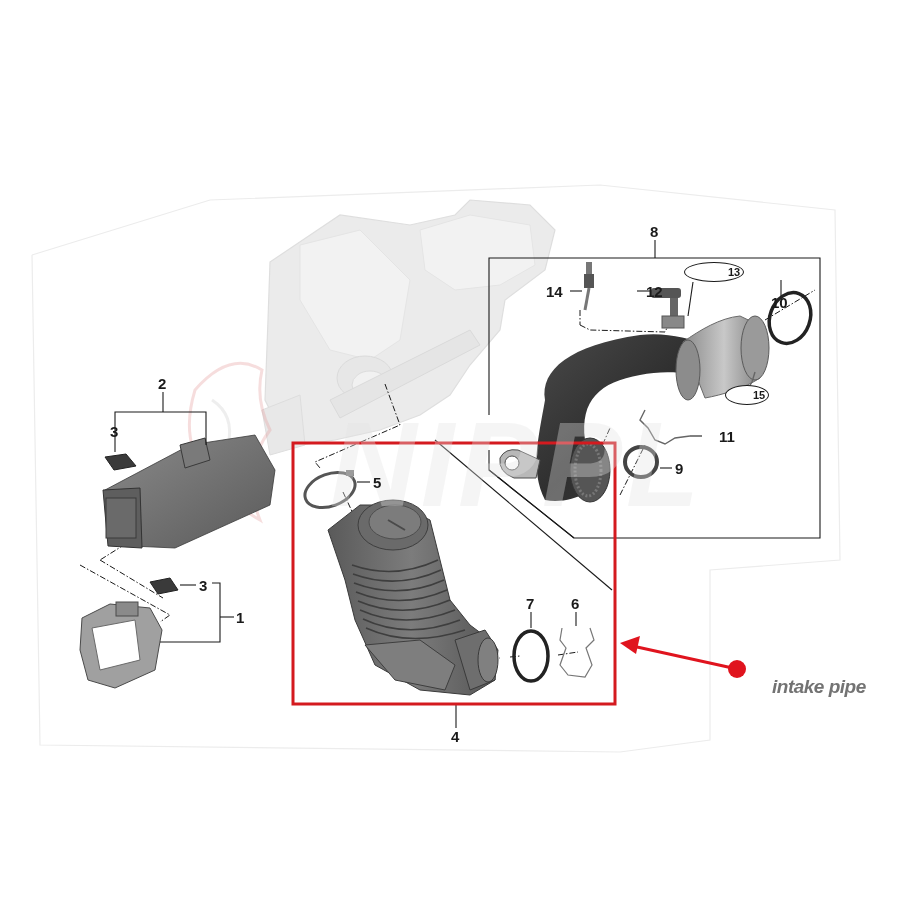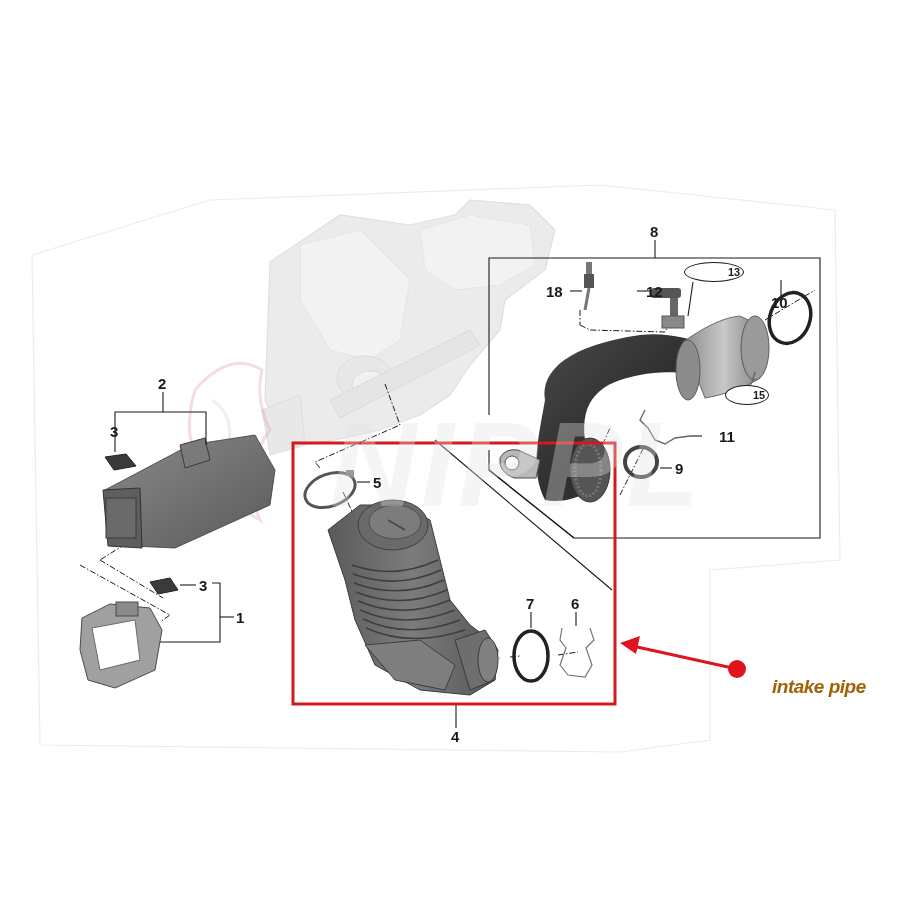--- a/index.html
+++ b/index.html
@@ -4,21 +4,21 @@
 <style>
   html, body { margin:0; padding:0; background:#ffffff; }
   body { width:900px; height:900px; position:relative; overflow:hidden; font-family:"Liberation Sans", sans-serif; }
   #stage { position:absolute; left:0; top:0; width:900px; height:900px; }
   svg { position:absolute; left:0; top:0; }
   .lbl { position:absolute; font-family:"Liberation Sans", sans-serif; font-weight:bold; font-size:15px; color:#1a1a1a; line-height:1; white-space:nowrap; }
   .lbl.circ { width:18px; height:18px; border:1.6px solid #1a1a1a; border-radius:50%; font-size:11px; display:flex; align-items:center; justify-content:center; background:#fff; }
   .wm-perf { position:absolute; left:482px; top:505px; font-family:"Liberation Sans", sans-serif; font-size:19px; letter-spacing:12px; color:rgba(200,200,200,0.55); white-space:nowrap; }
   .wm-perf .red { color:rgba(230,120,120,0.6); }
   .wm-big { position:absolute; left:330px; top:395px; font-family:"Liberation Sans", sans-serif; font-weight:bold; font-style:italic; font-size:120px; letter-spacing:4px; color:rgba(225,225,225,0.35); white-space:nowrap; }
-  .callout { position:absolute; left:772px; top:676px; font-family:"Liberation Sans", sans-serif; font-weight:bold; font-style:italic; font-size:19px; color:#a16207; letter-spacing:-0.5px; white-space:nowrap; }
+  .callout { position:absolute; left:772px; top:676px; font-family:"Liberation Sans", sans-serif; font-weight:bold; font-style:italic; font-size:19px; color:#737373; letter-spacing:-0.5px; white-space:nowrap; }
 </style>
 </head>
 <body>
 
 <div id="stage">
 
   <svg width="900" height="900" viewBox="0 0 900 900">
     <defs>
       <linearGradient id="hoseG" x1="0" y1="0" x2="1" y2="1">
         <stop offset="0" stop-color="#4a4a4a"></stop>
@@ -217,21 +217,21 @@
 
   <div class="lbl" style="left:158px; top:376px;">2</div>
   <div class="lbl" style="left:110px; top:424px;">3</div>
   <div class="lbl" style="left:199px; top:578px;">3</div>
   <div class="lbl" style="left:236px; top:610px;">1</div>
   <div class="lbl" style="left:373px; top:475px;">5</div>
   <div class="lbl" style="left:451px; top:729px;">4</div>
   <div class="lbl" style="left:526px; top:596px;">7</div>
   <div class="lbl" style="left:571px; top:596px;">6</div>
   <div class="lbl" style="left:650px; top:224px;">8</div>
-  <div class="lbl" style="left:546px; top:284px;">18</div>
+  <div class="lbl" style="left:546px; top:284px;">14</div>
   <div class="lbl" style="left:614px; top:284px;margin-left:32px;">12</div>
   <div class="lbl circ" style="left:684px; top:262px;padding-left:40px;">13</div>
   <div class="lbl" style="left:771px; top:263px;margin-top:32px;">10</div>
   <div class="lbl circ" style="left:725px; top:385px;padding-left:24px;">15</div>
   <div class="lbl" style="left:703px; top:429px;margin-left:16px;">11</div>
   <div class="lbl" style="left:675px; top:461px;">9</div>
 
   <div class="callout">intake pipe</div>
 </div>
 

